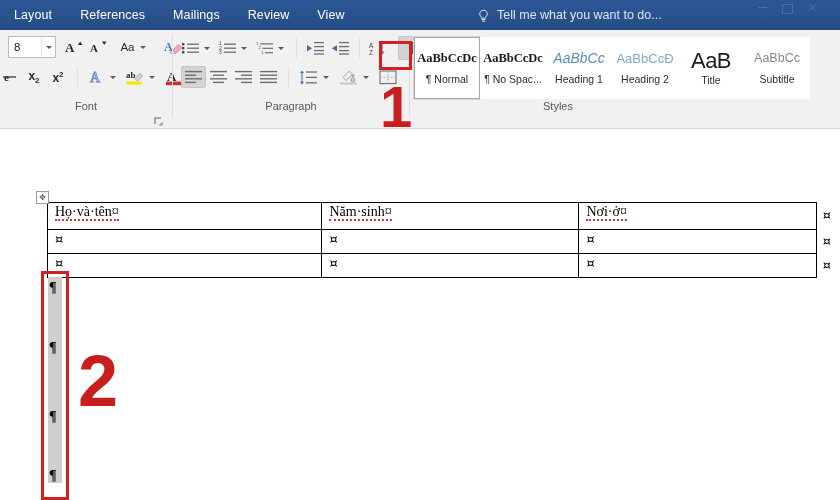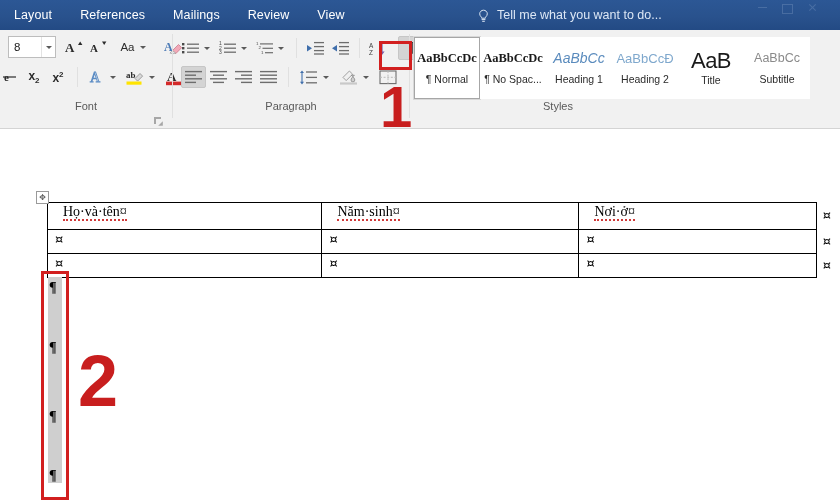--- a/index.html
+++ b/index.html
@@ -102,21 +102,21 @@
   .tbl table{border-collapse:collapse;width:770px;table-layout:fixed;}
   .tbl td{
     border:1px solid #000;height:24px;vertical-align:top;
     padding:1px 0 0 7px;font-size:14px;
     font-family:"Liberation Serif","DejaVu Serif",serif;
     color:#000;box-sizing:border-box;
   }
   .tbl td.hdr{height:27px;}
   .cellmark{font-size:13px;font-family:"DejaVu Sans",sans-serif;color:#000;}
   .sq{
-    border-bottom:2px dotted #d03a3a;padding-bottom:0px;margin-left:8px;
+    border-bottom:2px dotted #d03a3a;padding-bottom:0px;
   }
   .rowend{
     position:absolute;right:-14px;font-size:13px;color:#000;
     font-family:"DejaVu Sans",sans-serif;
   }
   .movehandle{
     position:absolute;left:-11px;top:-11px;width:11px;height:11px;
     border:1px solid #9a9a9a;background:#fff;font-size:8px;color:#555;
     display:flex;align-items:center;justify-content:center;line-height:1;
   }

